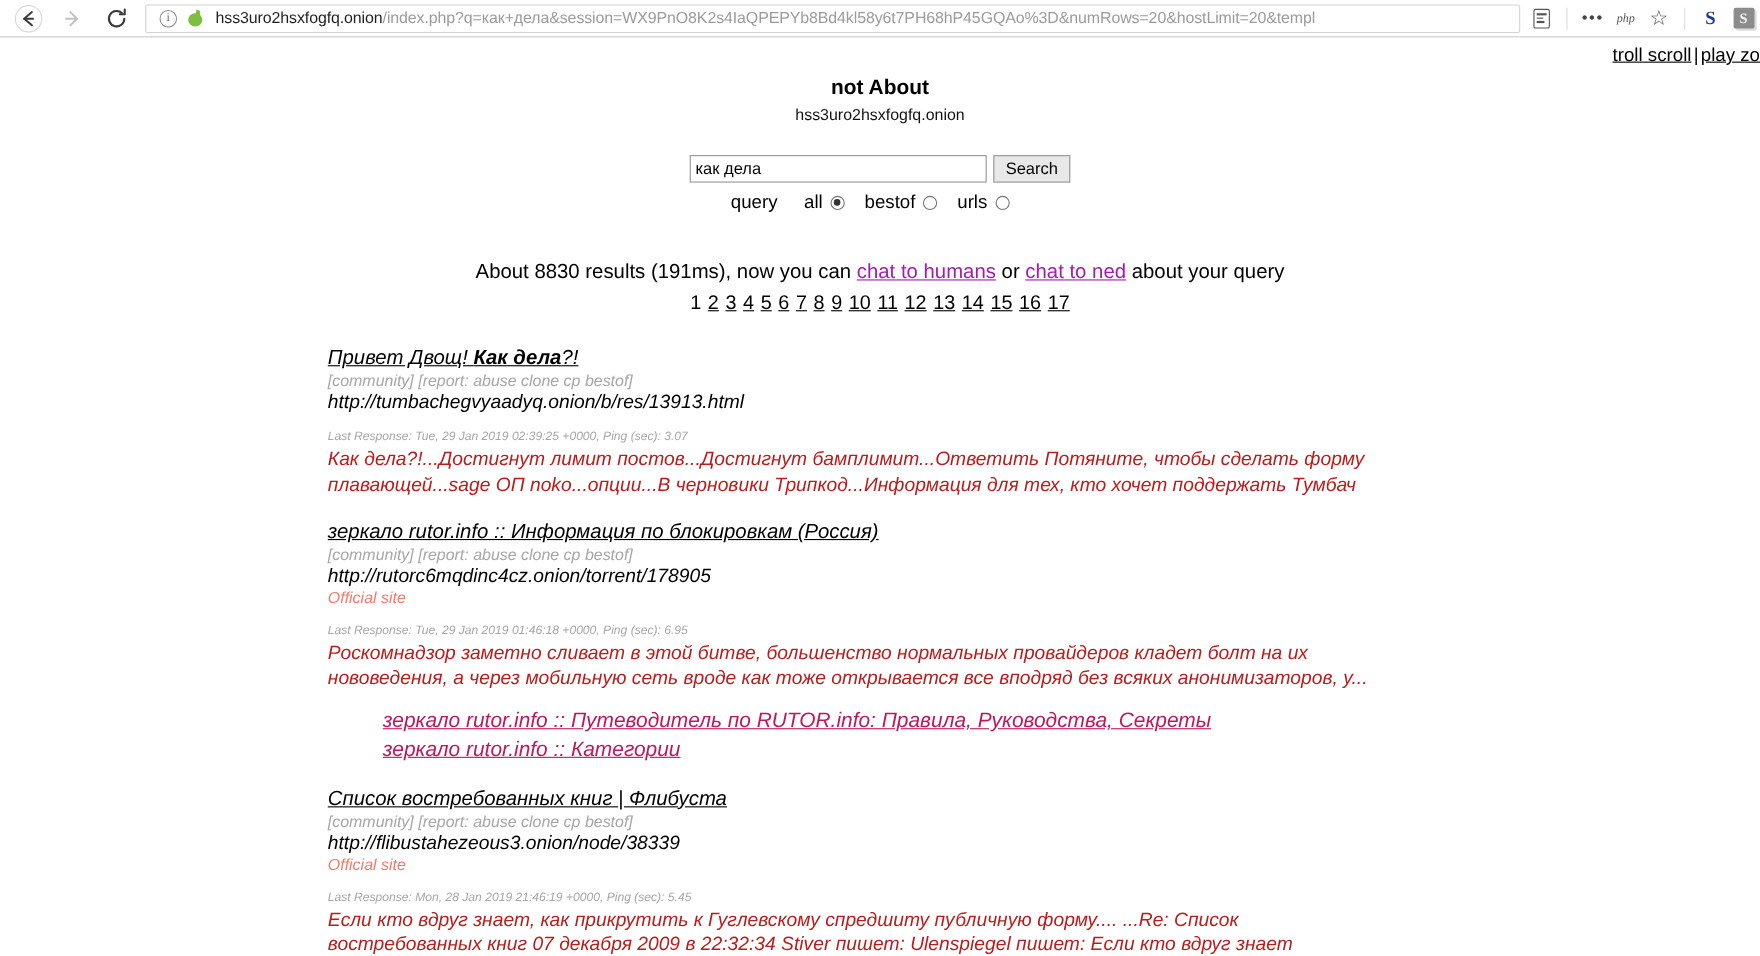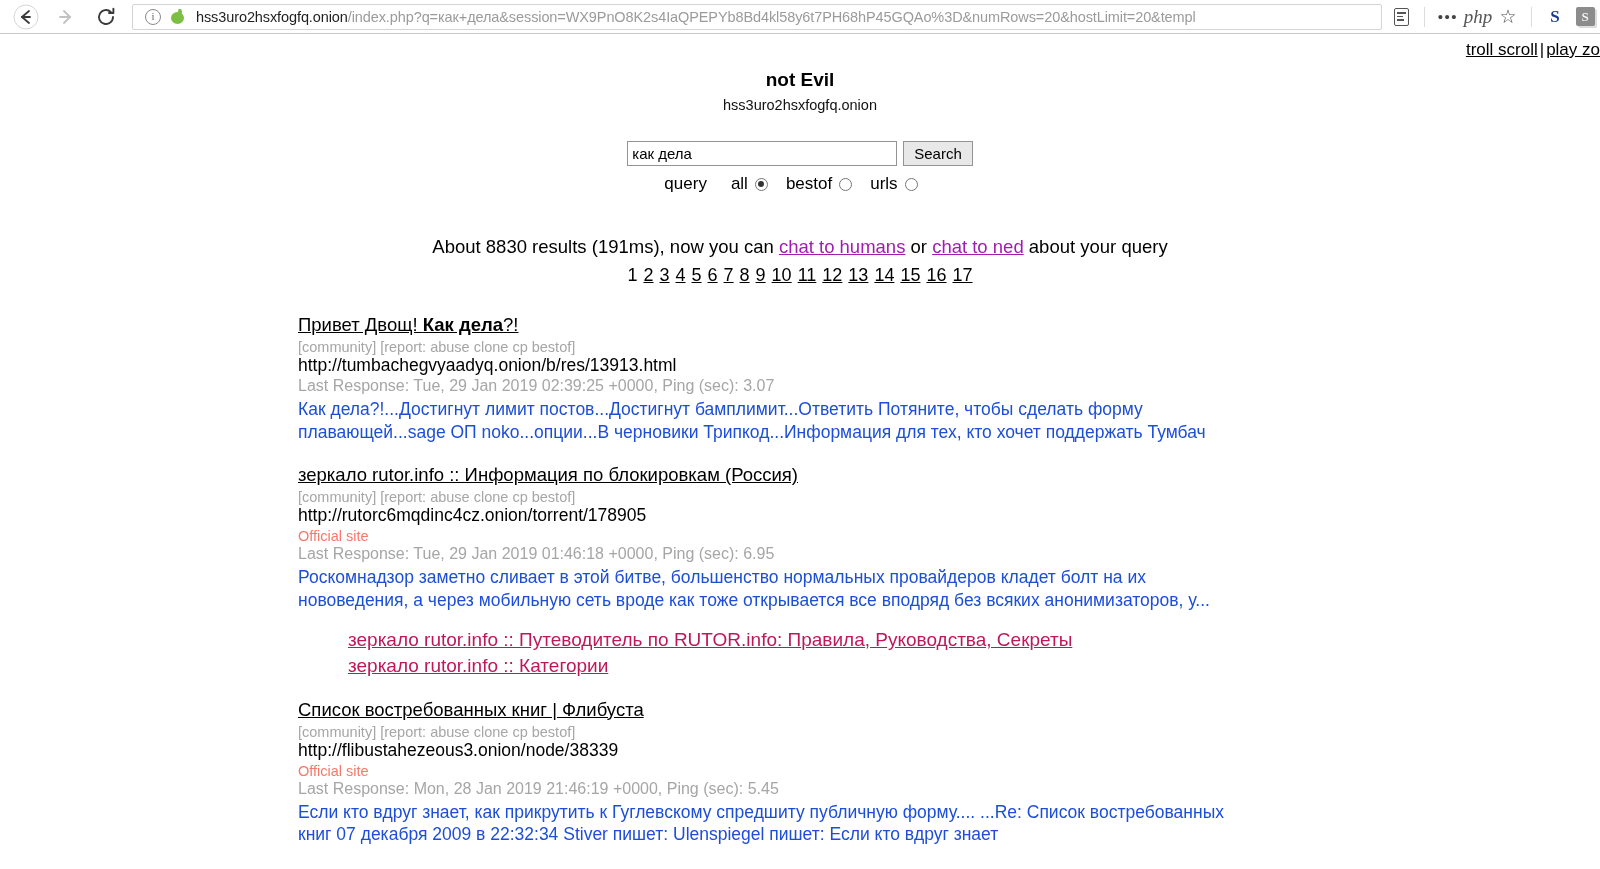--- a/index.html
+++ b/index.html
@@ -85,21 +85,21 @@
   .reader-ico {
     width: 15px; height: 18px; border: 1.6px solid #555; border-radius: 2px;
     display: flex; flex-direction: column; justify-content: center;
     padding: 2px 2px; gap: 2px;
   }
   .reader-ico i { display: block; height: 1.6px; background: #555; }
   .reader-ico i:nth-child(1) { width: 100%; }
   .reader-ico i:nth-child(2) { width: 70%; }
   .reader-ico i:nth-child(3) { width: 85%; }
   .dots { letter-spacing: 1.5px; font-size: 15px; color: #444; }
-  .php-ico { font-family: "Liberation Serif", serif; font-style: italic; font-size: 19px; color: #555; }
+  .php-ico { font-family: "Liberation Serif", serif; font-style: italic; font-size: 11px; color: #555; }
   .star-ico { font-size: 19px; color: #4a4a4a; }
   .s-blue { font-weight: bold; font-size: 17px; color: #1a3a8f; font-family: "Liberation Serif", serif;}
   .s-gray {
     width: 19px; height: 19px; background: #8c8c8c; border-radius: 2px;
     color: #f2f2f2; font-weight: bold; font-size: 13px;
     display: flex; align-items: center; justify-content: center;
     font-family: "Liberation Serif", serif;
     box-shadow: 2px 2px 0 #dcdcdc;
   }
 
@@ -176,41 +176,41 @@
   }
   #resultinfo a { color: #a21caf; text-decoration: underline; }
   #pagination {
     margin-top: 7px; text-align: center;
     font-size: 18px; color: #000;
   }
   #pagination span.pg { margin: 0 3px; }
   #pagination a.pg { margin: 0 3px; color: #000; text-decoration: underline; }
 
   
-  #results { margin-top: 28px; padding-left: 298px; }
+  #results { margin-top: 28px; padding-left: 298px; font-style: italic; }
   .result { margin-bottom: 21px; }
   .r-title {
     font-size: 18.5px; color: #000; text-decoration: underline;
     display: inline; font-weight: normal;
   }
   .r-title b { font-weight: bold; }
   .r-meta {
     font-size: 14.5px; color: #a6a6a6; margin-top: 3px;
   }
   .r-url {
     font-size: 17.5px; color: #000; margin-top: 0;
   }
   .r-official {
     font-size: 14.5px; color: #f4796b; margin-top: 2px;
   }
   .r-resp {
-    font-size: 16px; color: #a6a6a6; margin-top: 1px;
+    font-size: 11px; color: #a6a6a6; margin-top: 15px;
   }
   .r-snippet {
-    font-size: 17.5px; color: #1d4ed8; margin-top: 3px;
+    font-size: 17.5px; color: #b91c1c; margin-top: 3px;
     max-width: 960px; line-height: 1.29;
   }
   .sublinks { margin-top: 16px; padding-left: 50px; }
   .sublinks a {
     display: block; font-size: 19px; color: #be185d;
     text-decoration: underline; line-height: 1.33;
   }
 </style>
 </head>
 <body>
@@ -264,21 +264,21 @@
     </div>
   </div>
 </div>
 
 <div id="page">
 
   <div id="topright-links">
     <a href="#">troll scroll</a><span class="bar">|</span><a href="#">play zo</a>
   </div>
 
-  <div id="site-title">not Evil</div>
+  <div id="site-title">not About</div>
   <div id="site-sub">hss3uro2hsxfogfq.onion</div>
 
   <div id="searchrow">
     <input id="q-input" type="text" value="как дела" style="">
     <button id="search-btn">Search</button>
   </div>
 
   <div id="radiorow">
     <span class="lbl">query</span>
     <span class="opt">

